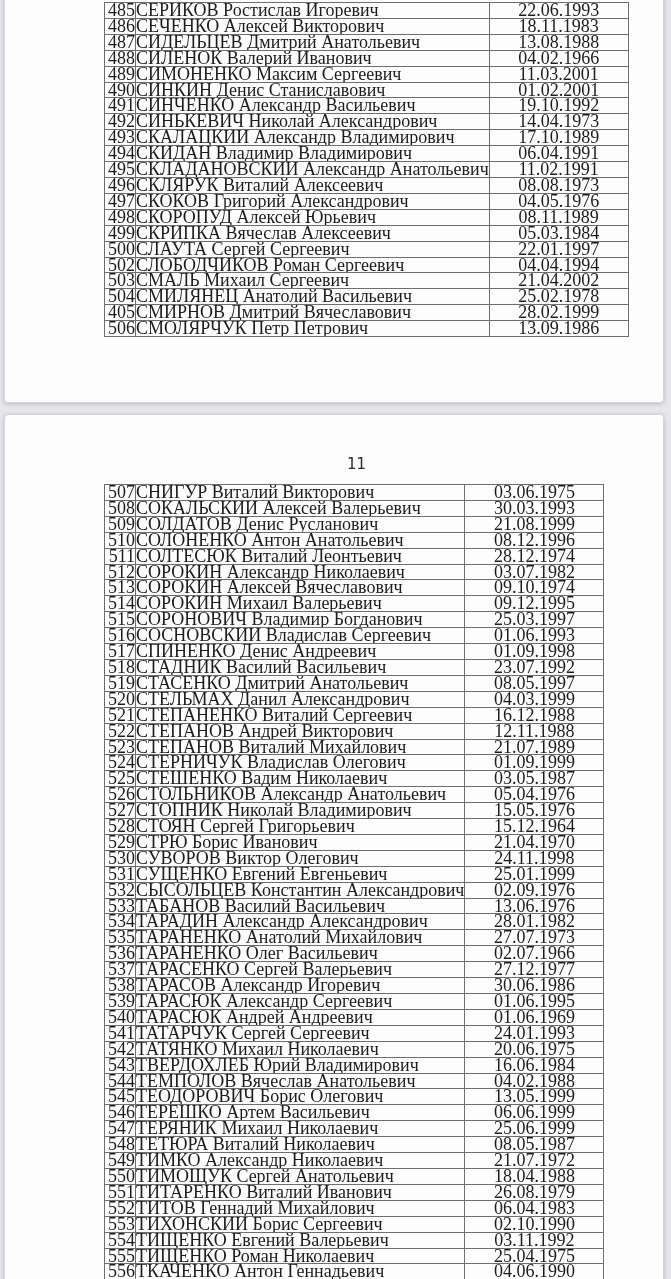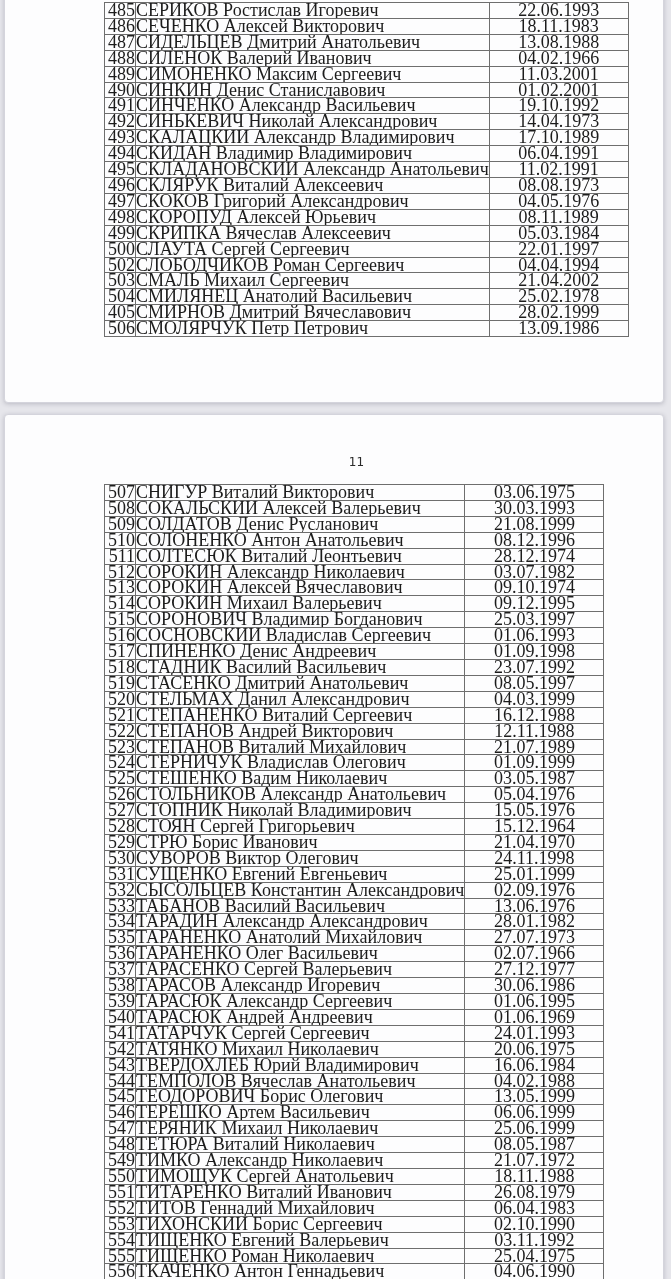--- a/index.html
+++ b/index.html
@@ -34,21 +34,21 @@
     height: 880px;
     border-radius: 4px 4px 0 0;
   }
   .page-number {
     position: absolute;
     top: 40px;
     left: 0;
     width: 100%;
     text-align: center;
     font-family: "DejaVu Sans", "Liberation Sans", sans-serif;
-    font-size: 12px;
+    font-size: 15px;
     color: #2a2a2a;
     padding-left: 45px;
     box-sizing: border-box;
   }
   table.roster {
     position: absolute;
     left: 99px;
     border-collapse: collapse;
     table-layout: fixed;
     font-size: 18px;
@@ -409,21 +409,21 @@
           <td class="c2">08.05.1987</td>
         </tr>
         <tr>
           <td class="c0">549</td>
           <td class="c1">ТИМКО Александр Николаевич</td>
           <td class="c2">21.07.1972</td>
         </tr>
         <tr>
           <td class="c0">550</td>
           <td class="c1">ТИМОЩУК Сергей Анатольевич</td>
-          <td class="c2">18.11.1988</td>
+          <td class="c2">18.04.1988</td>
         </tr>
         <tr>
           <td class="c0">551</td>
           <td class="c1">ТИТАРЕНКО Виталий Иванович</td>
           <td class="c2">26.08.1979</td>
         </tr>
         <tr>
           <td class="c0">552</td>
           <td class="c1">ТИТОВ Геннадий Михайлович</td>
           <td class="c2">06.04.1983</td>

